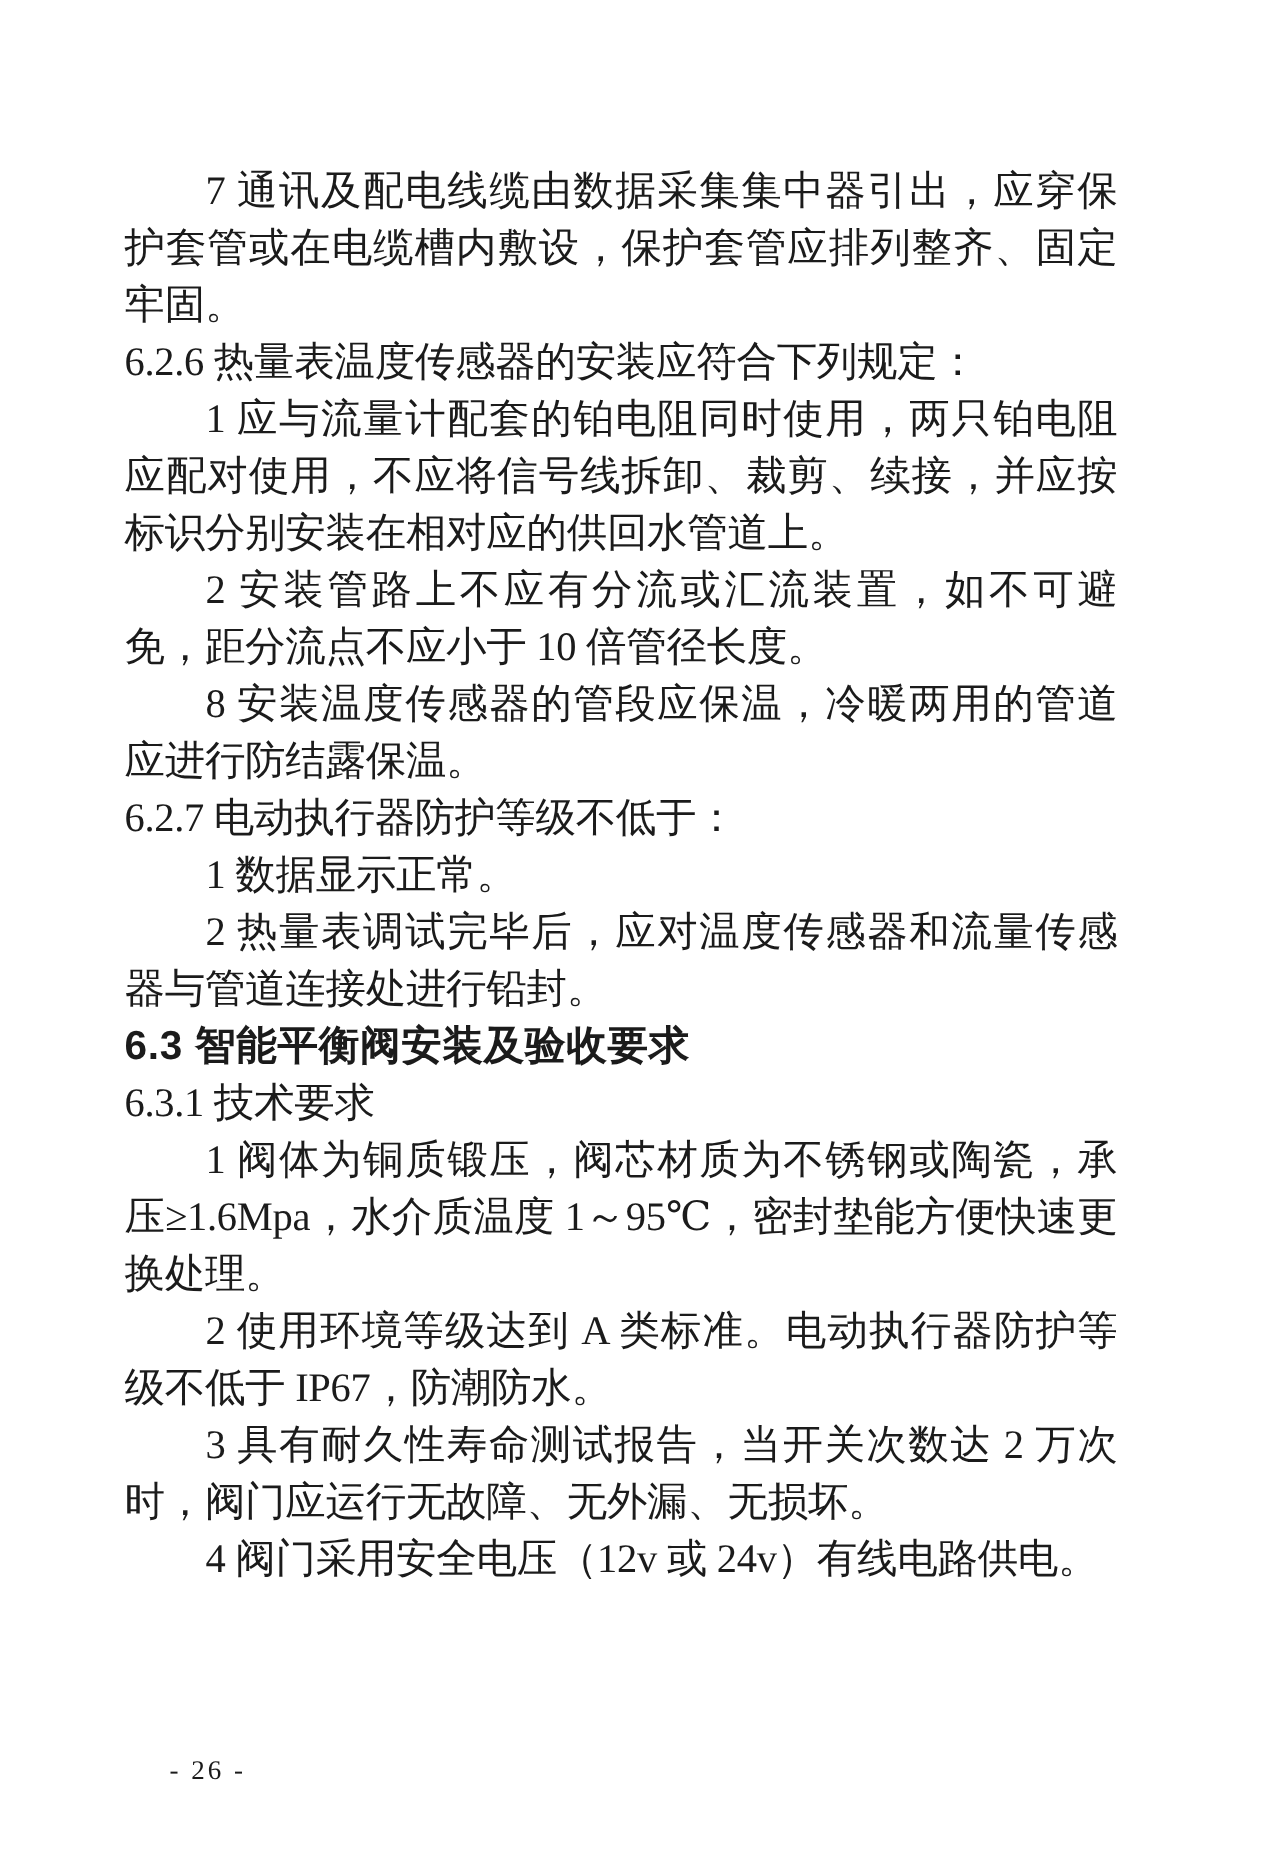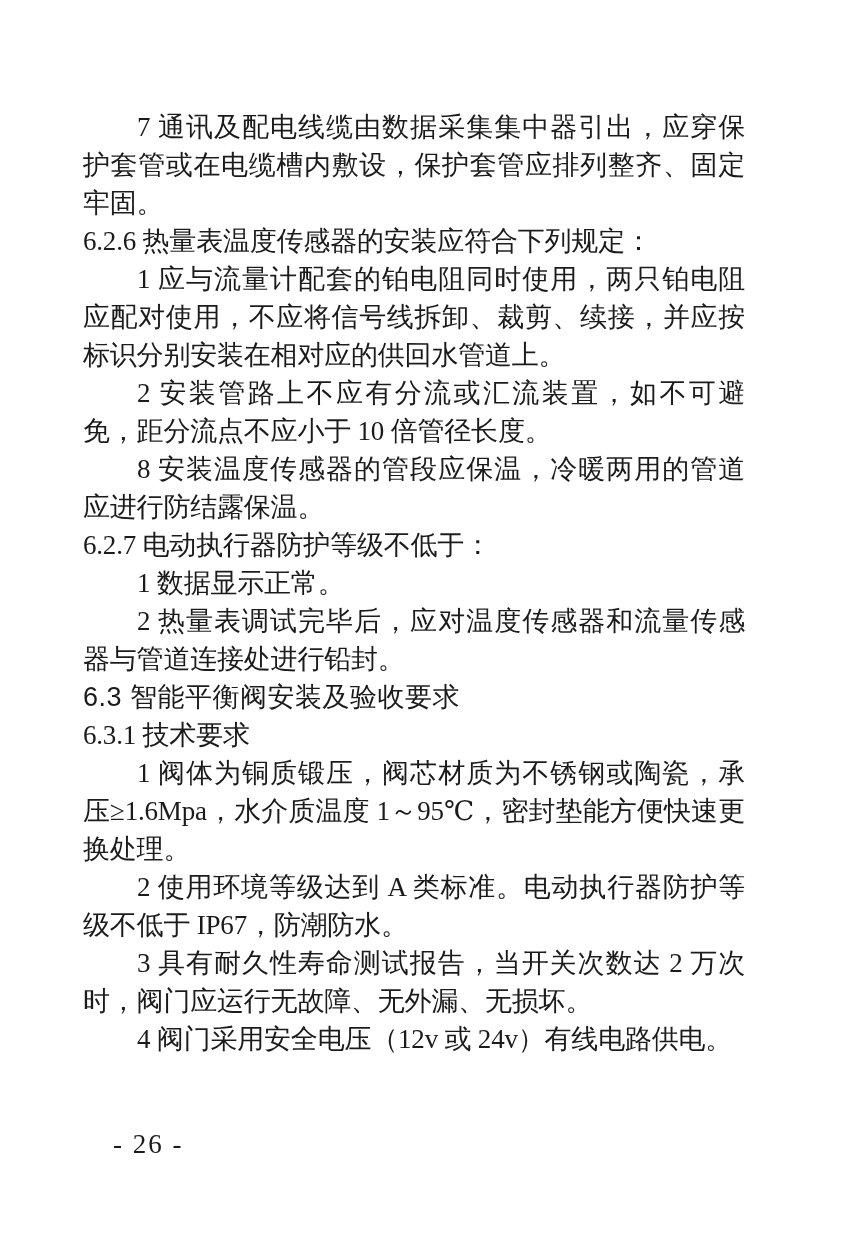--- a/index.html
+++ b/index.html
@@ -31,29 +31,29 @@
     padding: 0;
   }
   p.para-body {
     text-indent: 2em;
   }
   p.para-clause {
     text-indent: 0;
   }
   p.para-section {
     text-indent: 0;
-    font-weight: 400;
+    font-weight: 700;
     font-family: "Liberation Sans", "DejaVu Sans", sans-serif;
     letter-spacing: 0.5px;
   }
   .page-footer {
     position: absolute;
     left: 113px;
-    top: 1128px;
-    font-size: 27px;
+    top: 1164px;
+    font-size: 18px;
     line-height: 32px;
     letter-spacing: 2px;
     color: #1b1b1b;
   }
 </style>
 </head>
 <body>
 
 <div class="page">
   <div class="doc-body">

